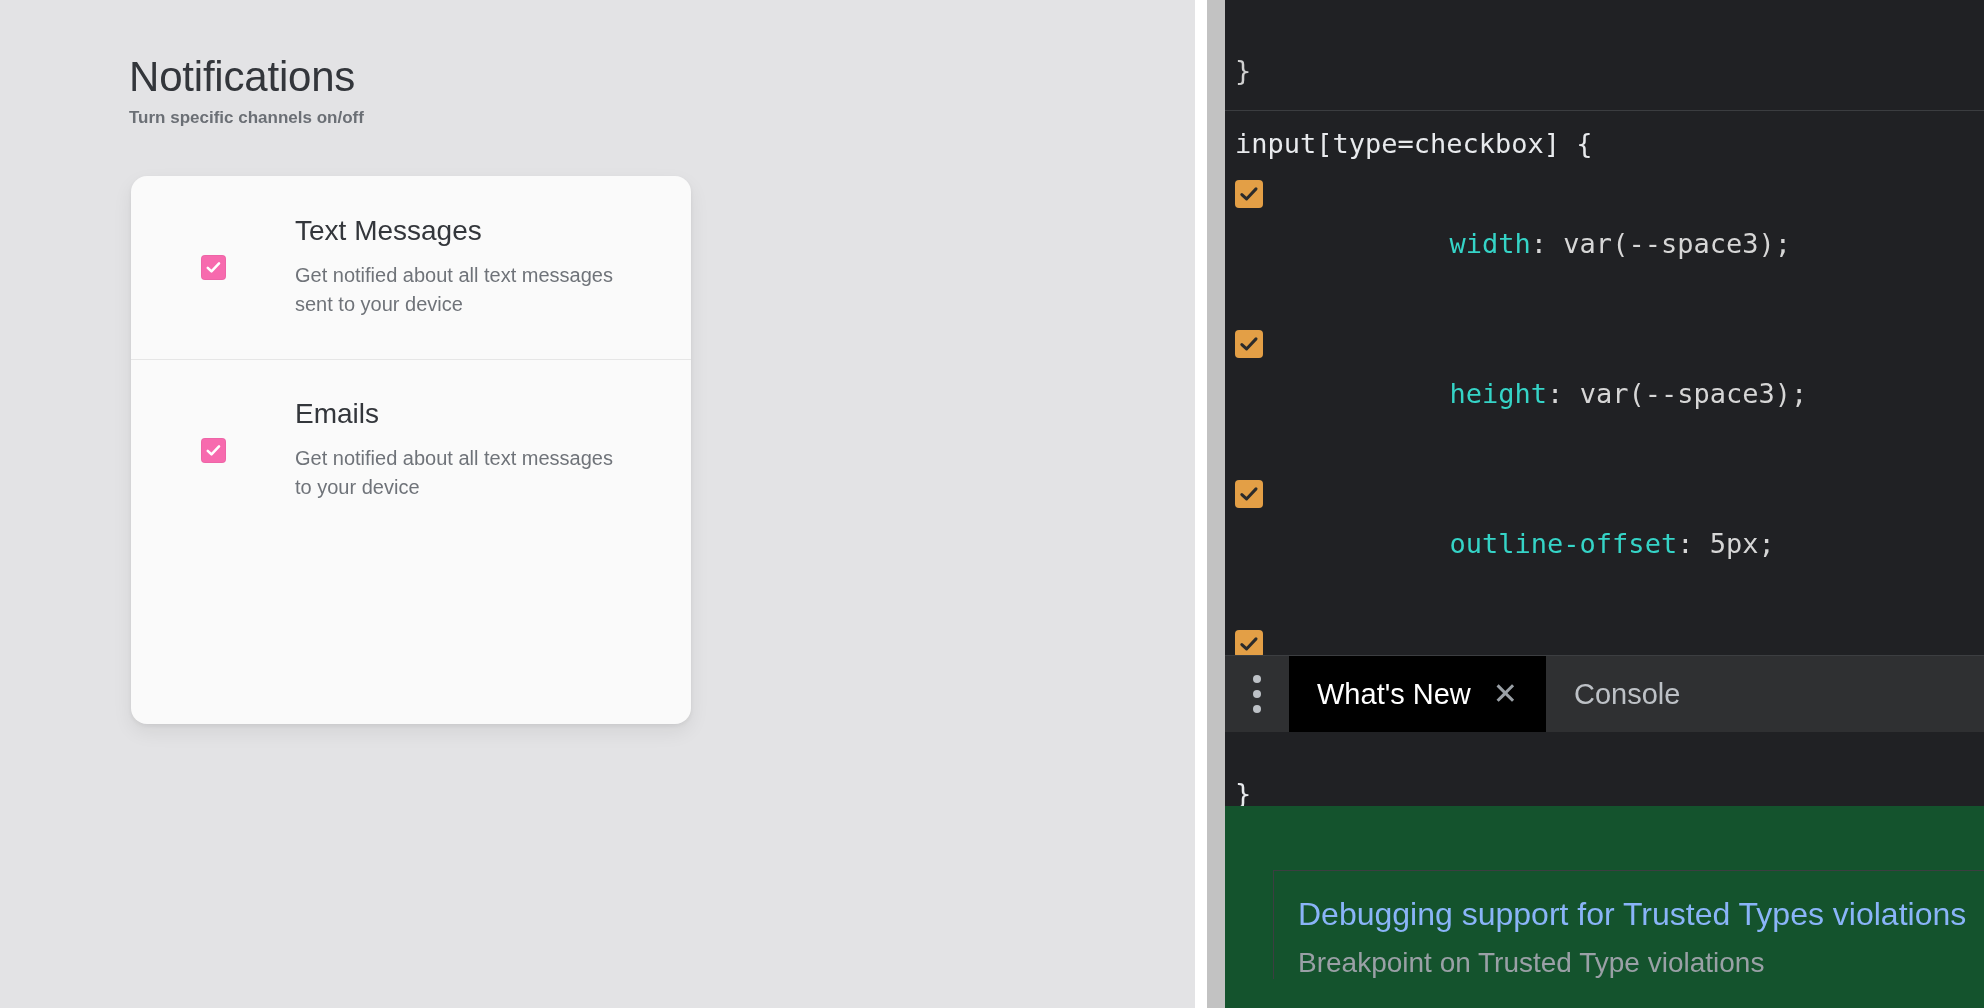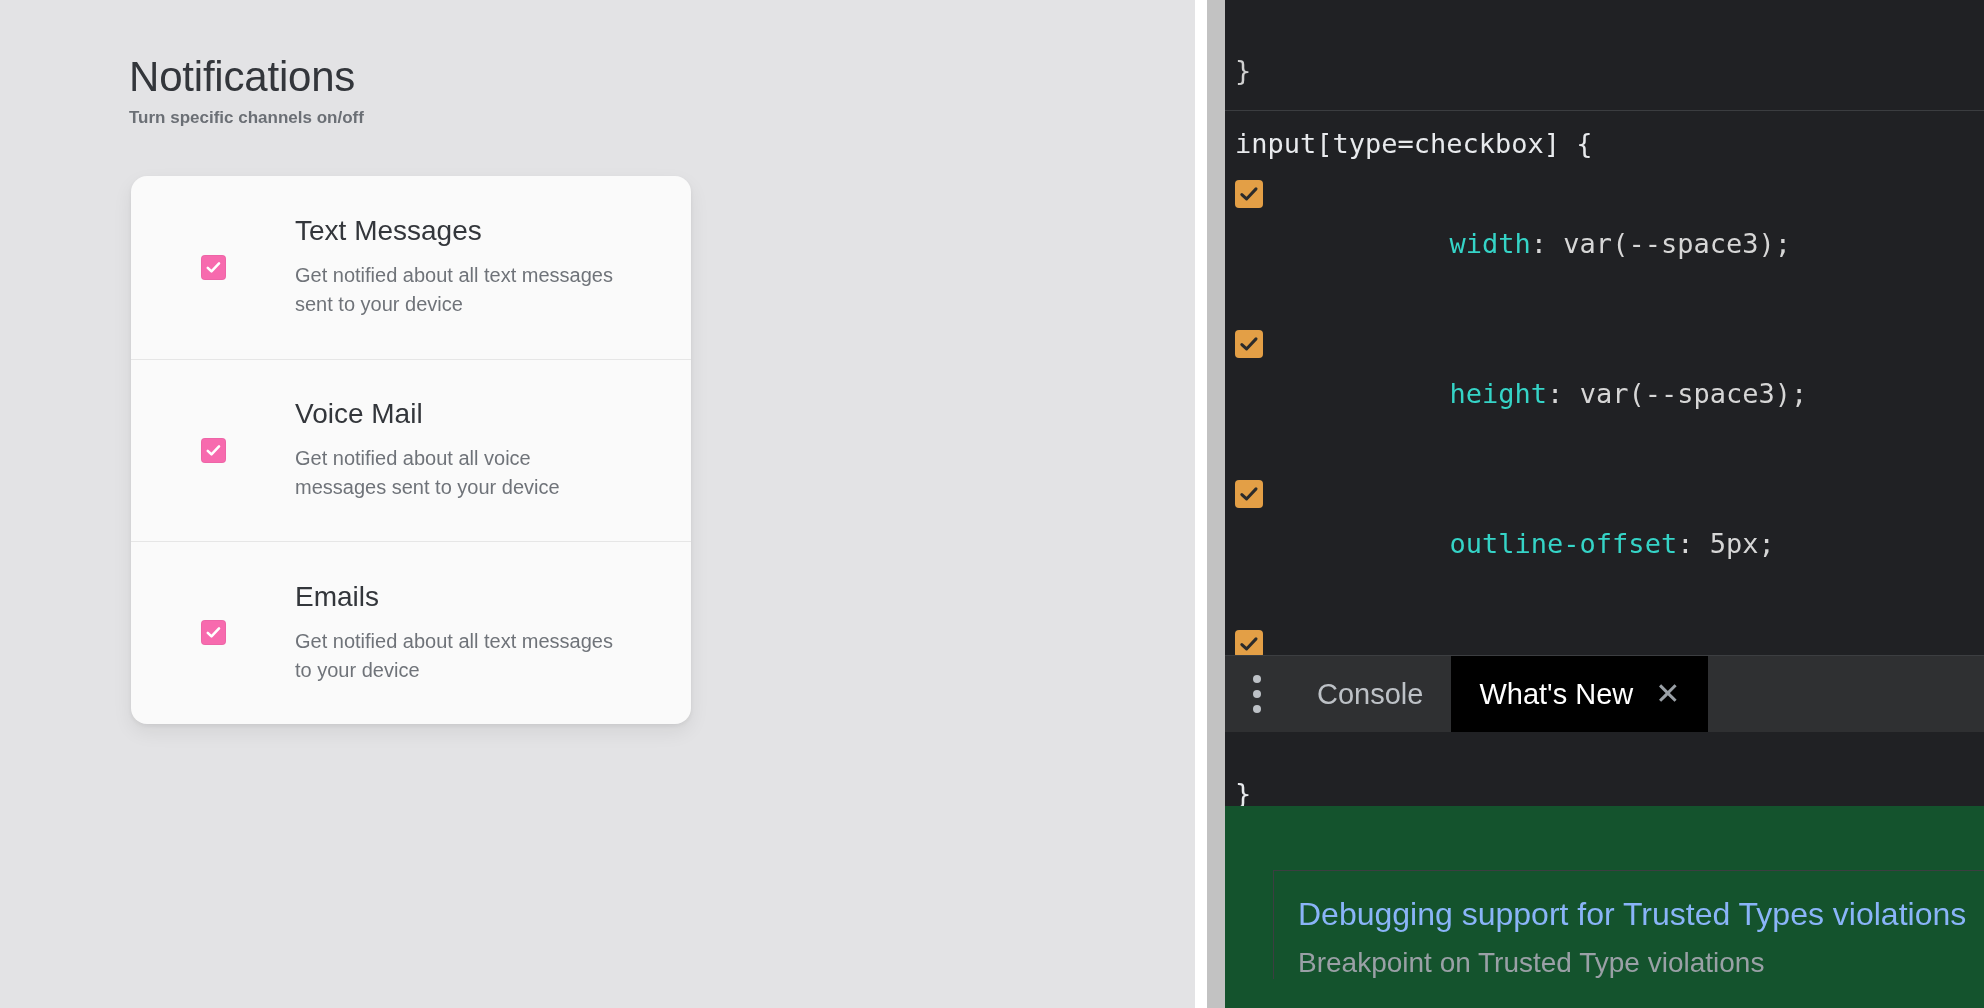--- a/index.html
+++ b/index.html
@@ -165,33 +165,20 @@
               <path d="M2.6 8.3 L6.1 11.7 L13.2 4.2" fill="none" stroke="#ffffff" stroke-width="2.4" stroke-linecap="round" stroke-linejoin="round"></path>
             </svg>
           </div>
         </div>
         <div class="row-text">
           <div class="row-title">Text Messages</div>
           <div class="row-desc">Get notified about all text messages sent to your device</div>
         </div>
       </div>
 
-      <div class="row">
-        <div class="cb-cell">
-          <div class="cb">
-            <svg viewBox="0 0 16 16">
-              <path d="M2.6 8.3 L6.1 11.7 L13.2 4.2" fill="none" stroke="#ffffff" stroke-width="2.4" stroke-linecap="round" stroke-linejoin="round"></path>
-            </svg>
-          </div>
-        </div>
-        <div class="row-text">
-          <div class="row-title">Voice Mail</div>
-          <div class="row-desc">Get notified about all voice messages sent to your device</div>
-        </div>
-      </div>
 
       <div class="row">
         <div class="cb-cell">
           <div class="cb">
             <svg viewBox="0 0 16 16">
               <path d="M2.6 8.3 L6.1 11.7 L13.2 4.2" fill="none" stroke="#ffffff" stroke-width="2.4" stroke-linecap="round" stroke-linejoin="round"></path>
             </svg>
           </div>
         </div>
         <div class="row-text">
@@ -268,26 +255,26 @@
 
       </div>
     </div>
 
     <div class="drawer-tabs">
       <div class="dots">
         <i></i>
         <i></i>
         <i></i>
       </div>
-      <div class="tab">
-        <span>Console</span>
-      </div>
       <div class="tab active">
         <span>What's New</span>
         <span class="x">✕</span>
+      </div>
+      <div class="tab">
+        <span>Console</span>
       </div>
     </div>
 
 
     <div class="drawer-body">
       <div class="wn-card">
         <div class="wn-title">Debugging support for Trusted Types violations</div>
         <div class="wn-sub">Breakpoint on Trusted Type violations</div>
       </div>
     </div>

